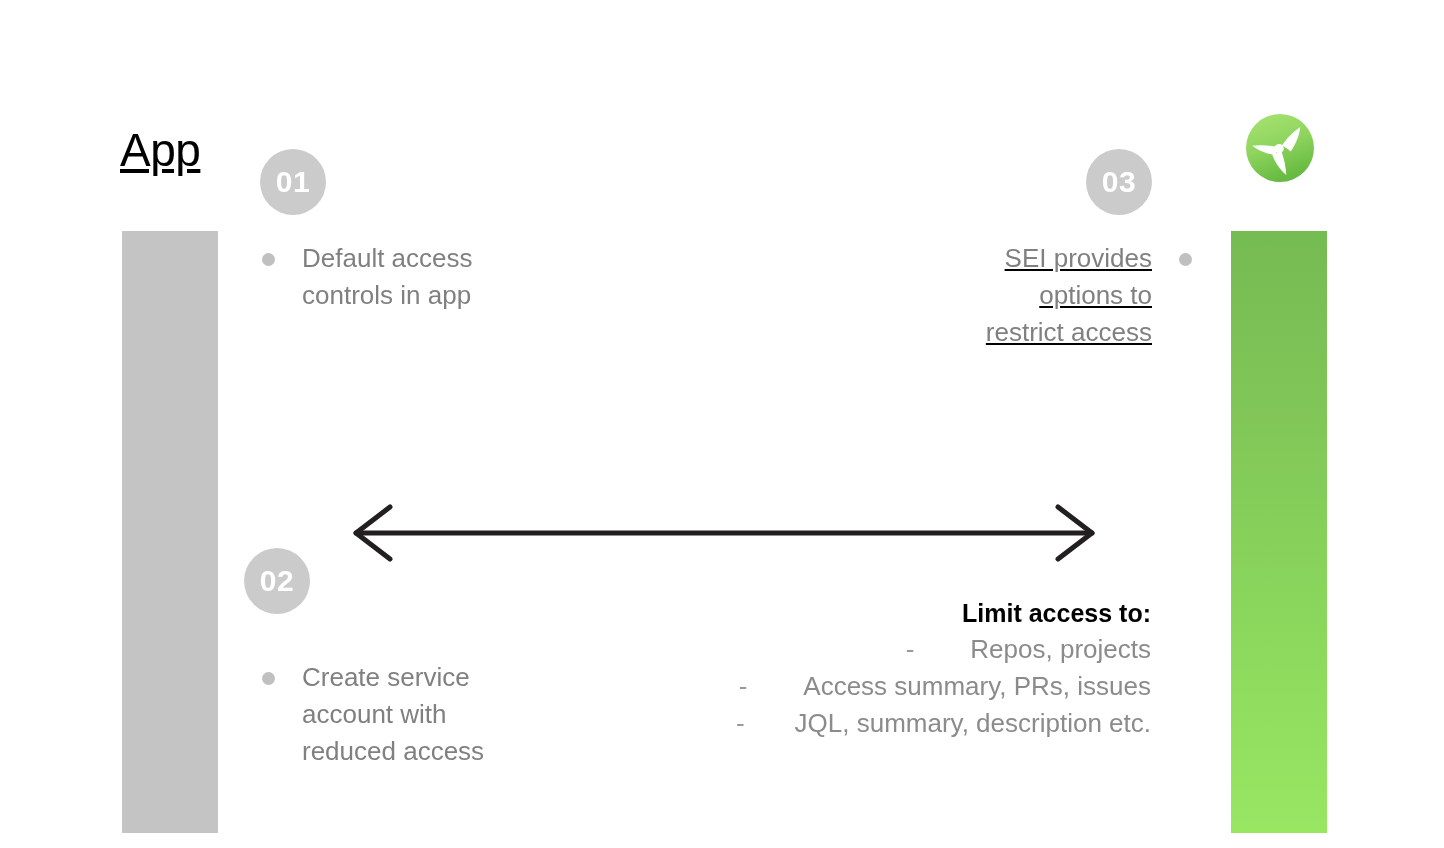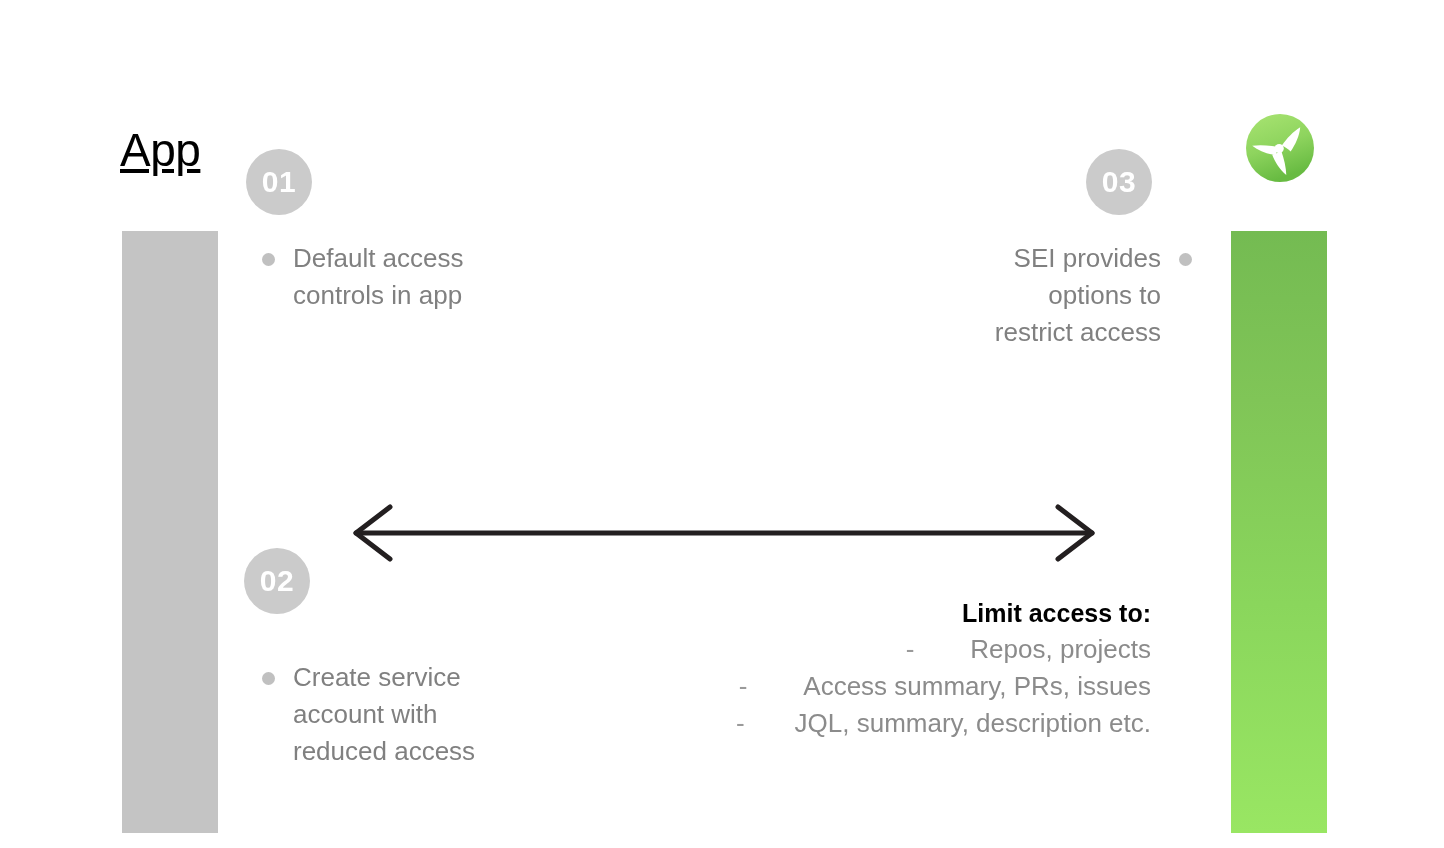--- a/index.html
+++ b/index.html
@@ -61,51 +61,51 @@
     border-radius: 50%;
     background: #cbcbcb;
     color: #ffffff;
     font-size: 30px;
     font-weight: 700;
     display: flex;
     align-items: center;
     justify-content: center;
     letter-spacing: 0.5px;
   }
-  .badge-01 { left: 246px; top: 149px; }
+  .badge-01 { left: 260px; top: 149px; }
   .badge-02 { left: 244px; top: 548px; }
   .badge-03 { left: 1086px; top: 149px; }
 
   
   .bullet-block {
     position: absolute;
     display: flex;
     align-items: flex-start;
-    gap: 18px;
+    gap: 27px;
   }
   .dot {
     flex: none;
     width: 13px;
     height: 13px;
     border-radius: 50%;
     background: #c0c0c0;
     margin-top: 13px;
   }
   .bullet-text {
     font-size: 26px;
     line-height: 37px;
     color: #808080;
     font-weight: 400;
     white-space: pre-line;
   }
   .bullet-text.ta-right { text-align: right; }
 
   .block-01 { left: 262px; top: 240px; }
   .block-02 { left: 262px; top: 636px; margin-top: 23px; }
-  .block-03 { left: 963px; top: 240px; width: 229px; justify-content: flex-end; }
+  .block-03 { left: 963px; top: 240px; width: 229px; justify-content: flex-end; text-decoration: underline; }
 
   
   .arrow-wrap {
     position: absolute;
     left: 346px;
     top: 498px;
     width: 756px;
     height: 70px;
   }
 

